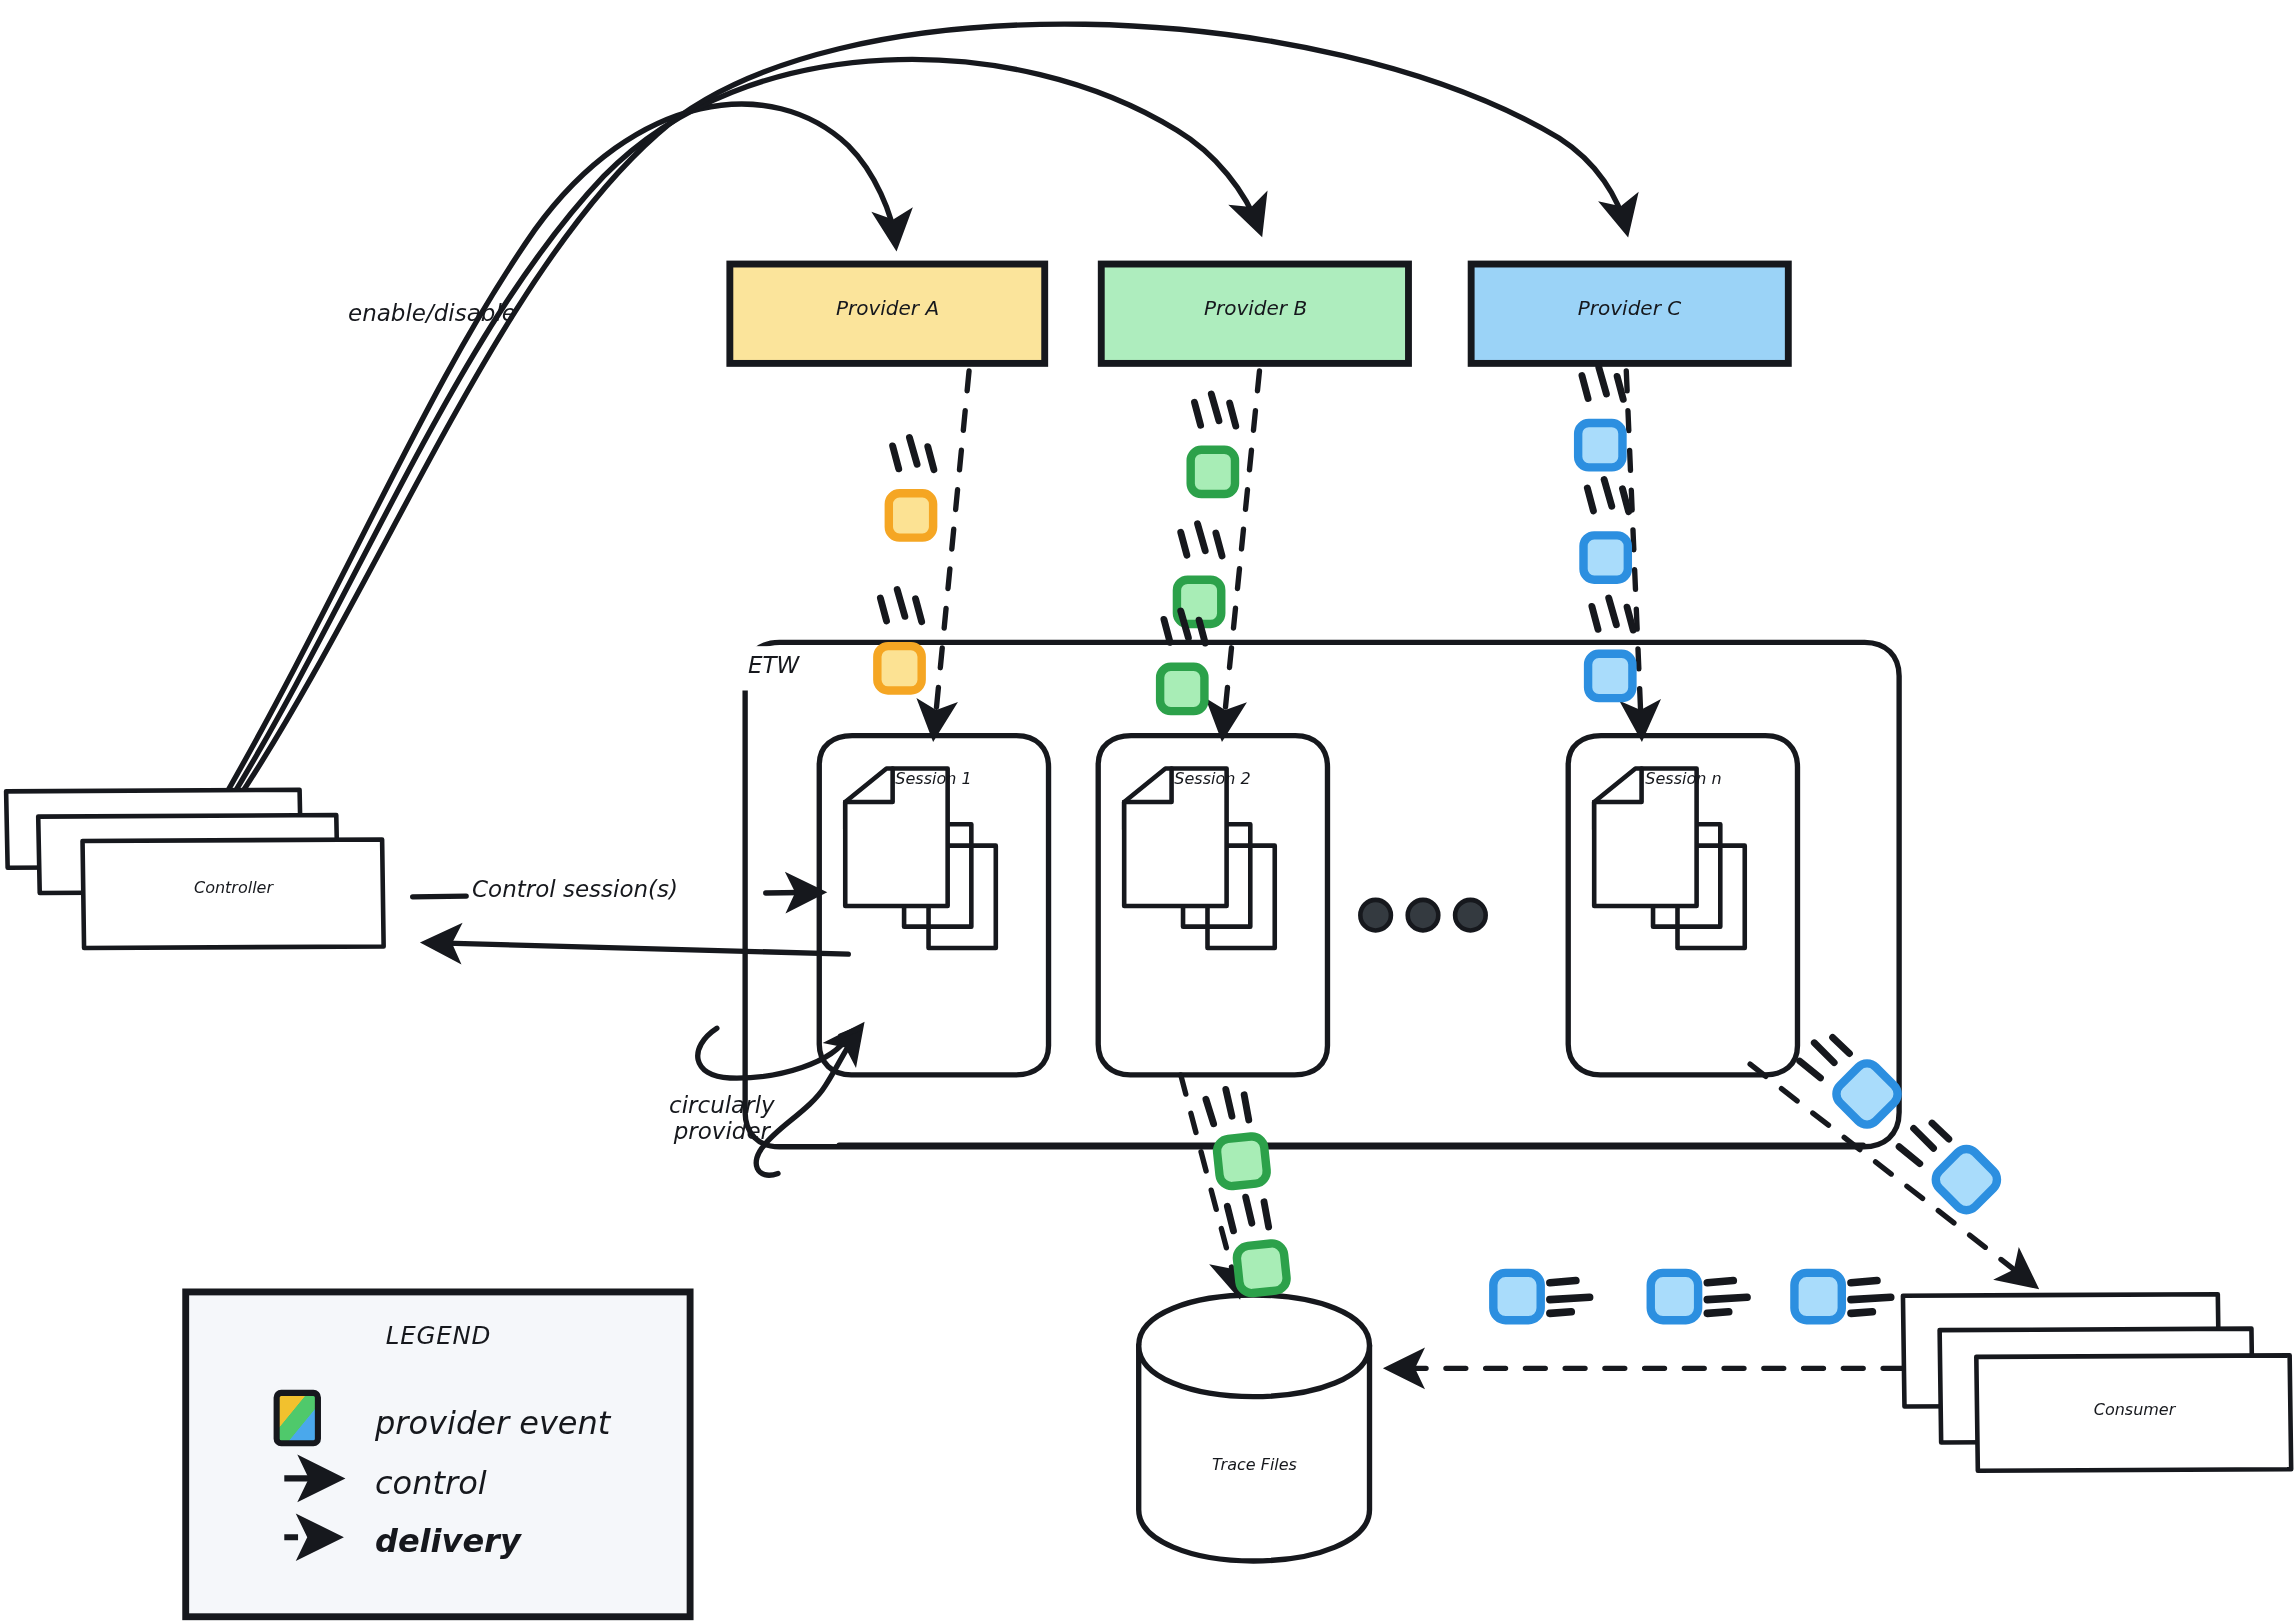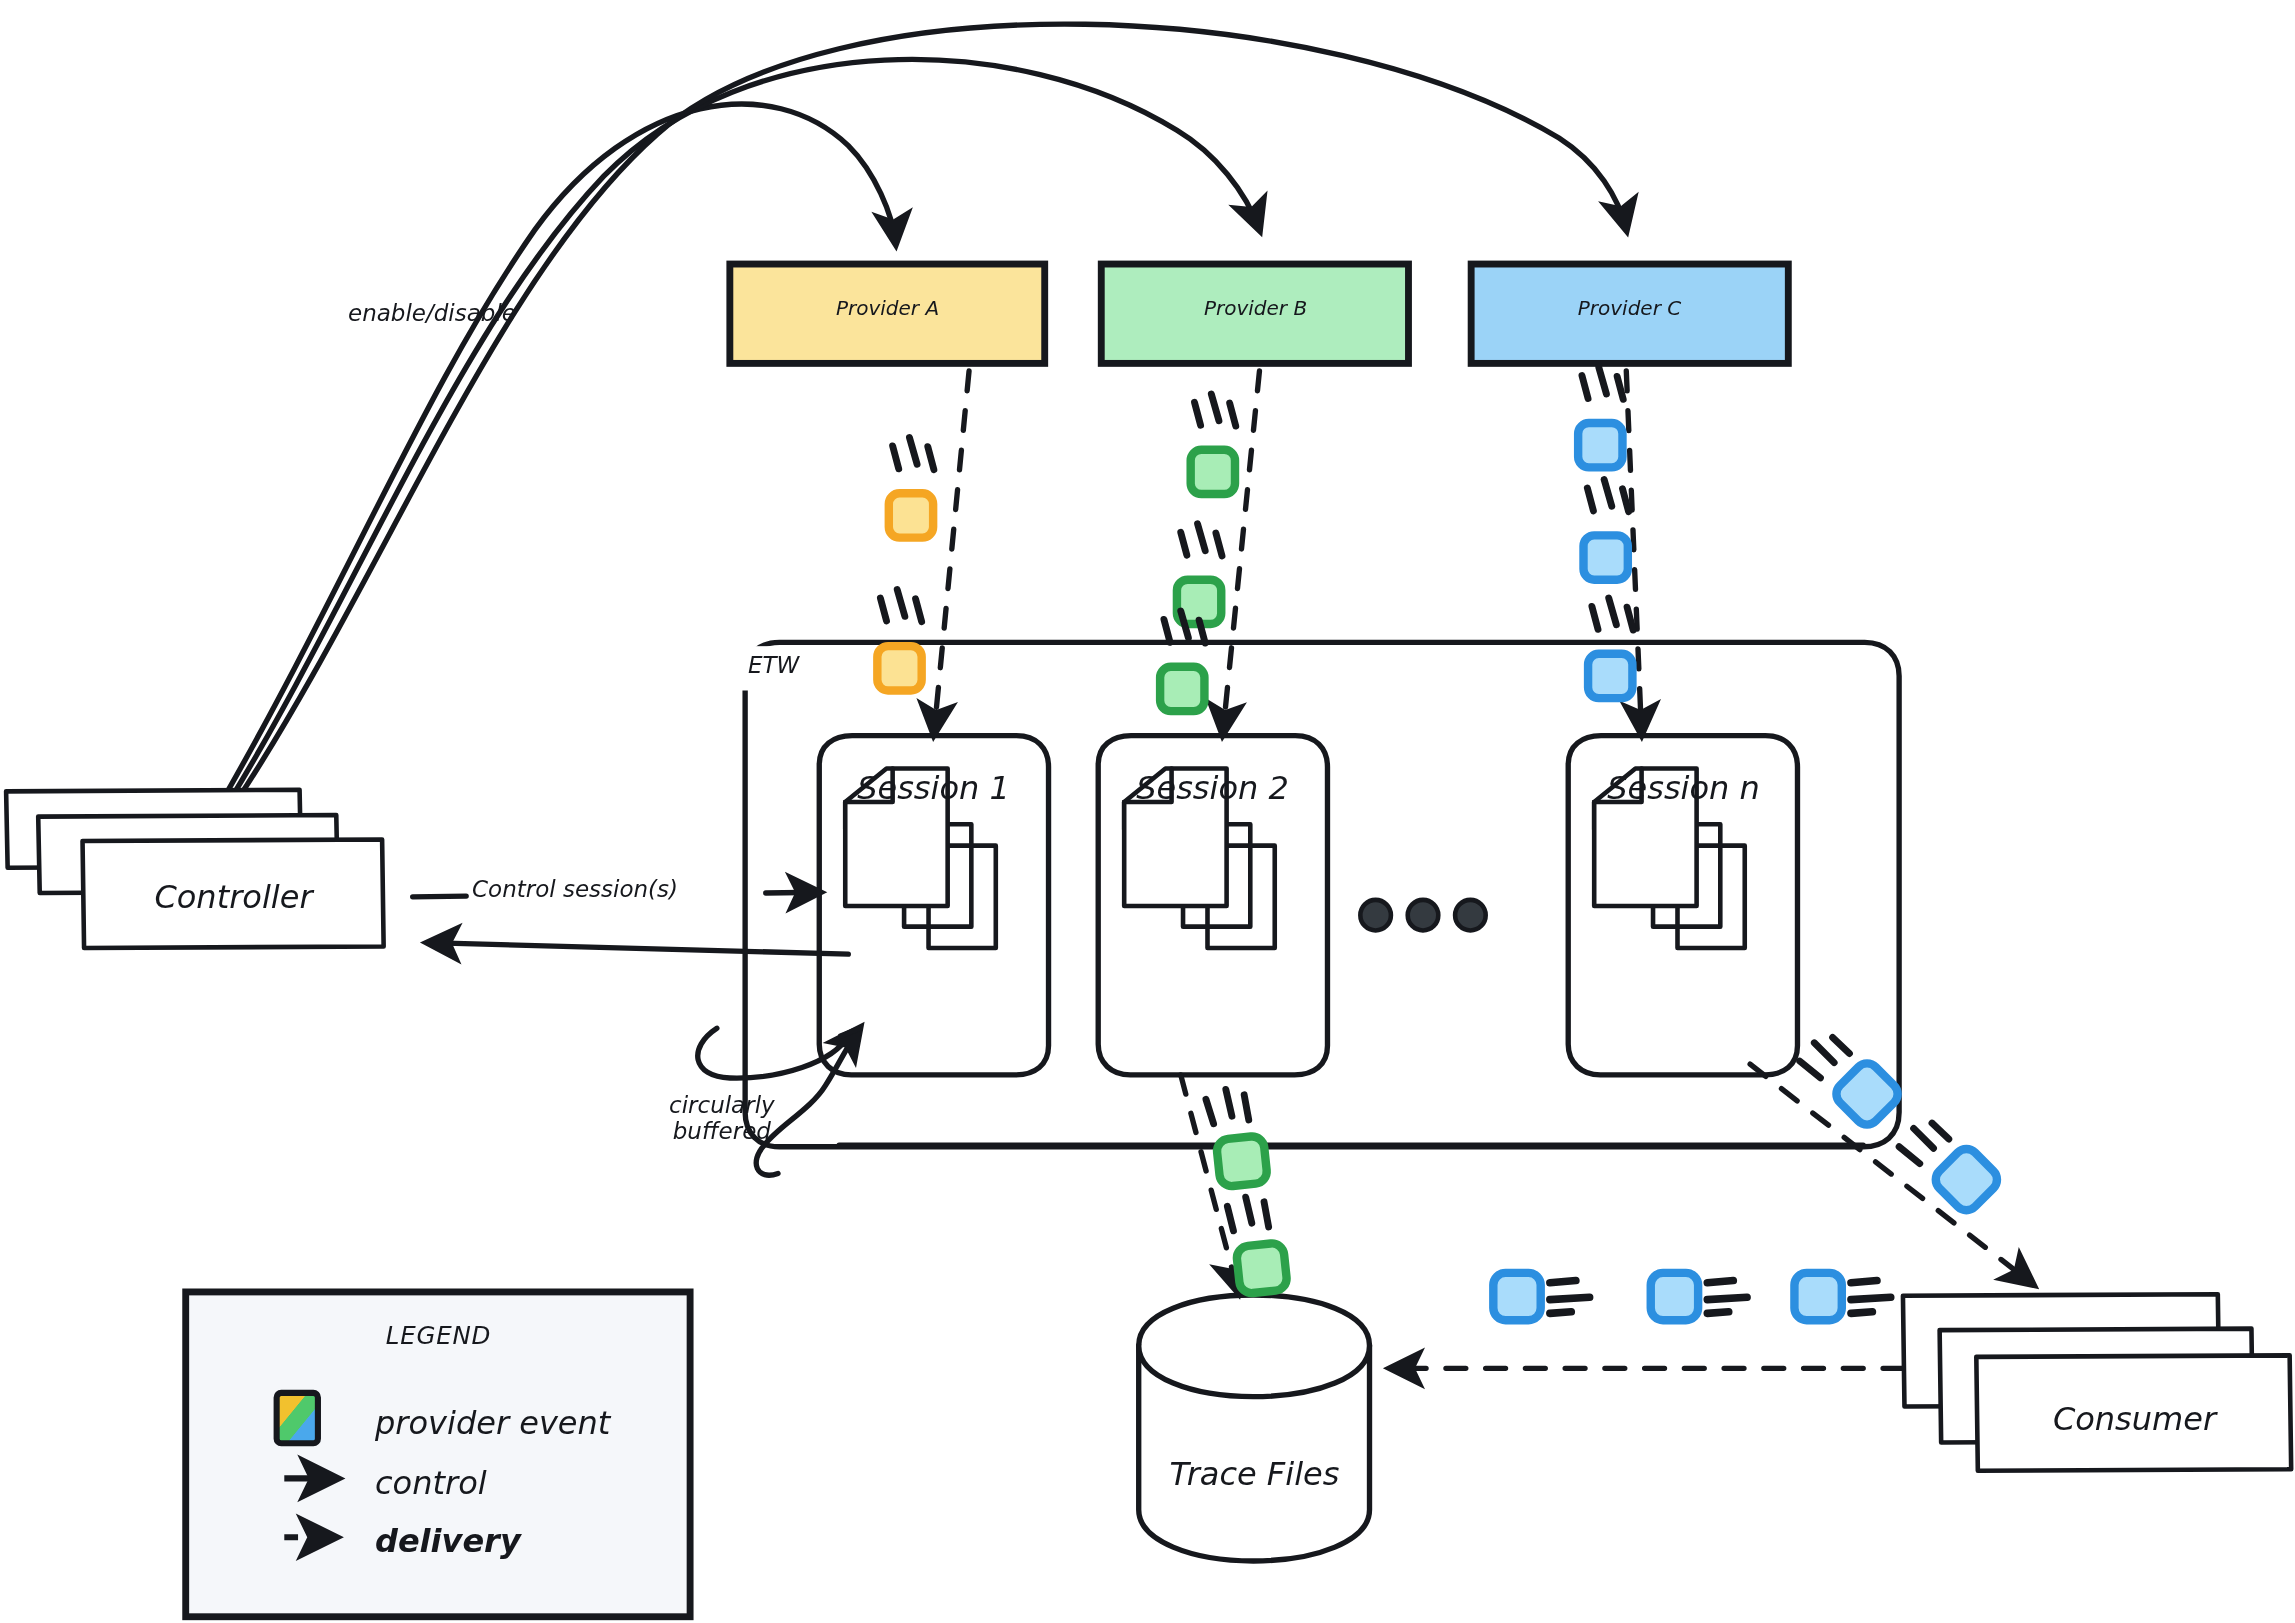--- a/index.html
+++ b/index.html
@@ -3,21 +3,21 @@
 <meta charset="utf-8">
 <style>
   html,body{margin:0;padding:0;background:#ffffff;}
   body{width:2295px;height:1624px;overflow:hidden;
        font-family:"DejaVu Sans","Liberation Sans",sans-serif;}
   #stage{position:relative;width:2295px;height:1624px;background:#fff;}
   svg.layer{position:absolute;left:0;top:0;width:2295px;height:1624px;}
   .lbl{position:absolute;font-family:"DejaVu Sans","Liberation Sans",sans-serif;
        font-style:italic;color:#16181d;white-space:pre;line-height:1.15;}
   .box-label{font-size:20px;}
-  .node-label{font-size:32px;}
+  .node-label{font-size:16px;}
   .small-label{font-size:23px;}
   .legend-title{font-size:24.5px;letter-spacing:0.8px;}
   .legend-item{font-size:32px;}
 </style>
 </head>
 <body>
 
 <div id="stage">
 
   <svg class="layer" viewBox="0 0 3003 2124">
@@ -337,21 +337,21 @@
 
   <div class="lbl node-label" style="left:819px;top:770px;width:229px;text-align:center;">Session 1</div>
   <div class="lbl node-label" style="left:1098px;top:770px;width:229px;text-align:center;">Session 2</div>
   <div class="lbl node-label" style="left:1569px;top:770px;width:229px;text-align:center;">Session n</div>
 
   <div class="lbl node-label" style="left:83px;top:879px;width:301px;text-align:center;">Controller</div>
 
   <div class="lbl small-label" style="left:472px;top:876px;">Control session(s)</div>
 
   <div class="lbl small-label" style="left:669px;top:1092px;text-align:center;">circularly
-buffered</div>
+provider</div>
 
   <div class="lbl node-label" style="left:1139px;top:1456px;width:231px;text-align:center;">Trace Files</div>
 
   <div class="lbl node-label" style="left:1977px;top:1401px;width:315px;text-align:center;">Consumer</div>
 
   <div class="lbl legend-title" style="left:186px;top:1322px;width:505px;text-align:center;">LEGEND</div>
   <div class="lbl legend-item" style="left:375px;top:1405px;">provider event</div>
   <div class="lbl legend-item" style="left:375px;top:1465px;">control</div>
   <div class="lbl legend-item" style="left:375px;top:1523px;font-weight:bold;">delivery</div>
 

